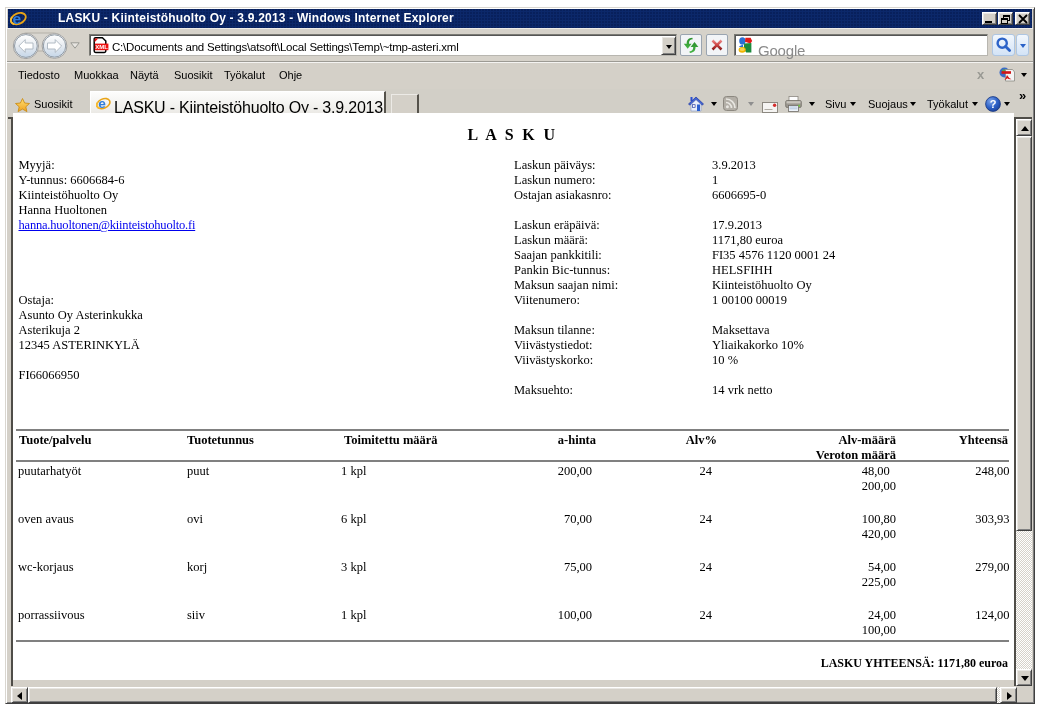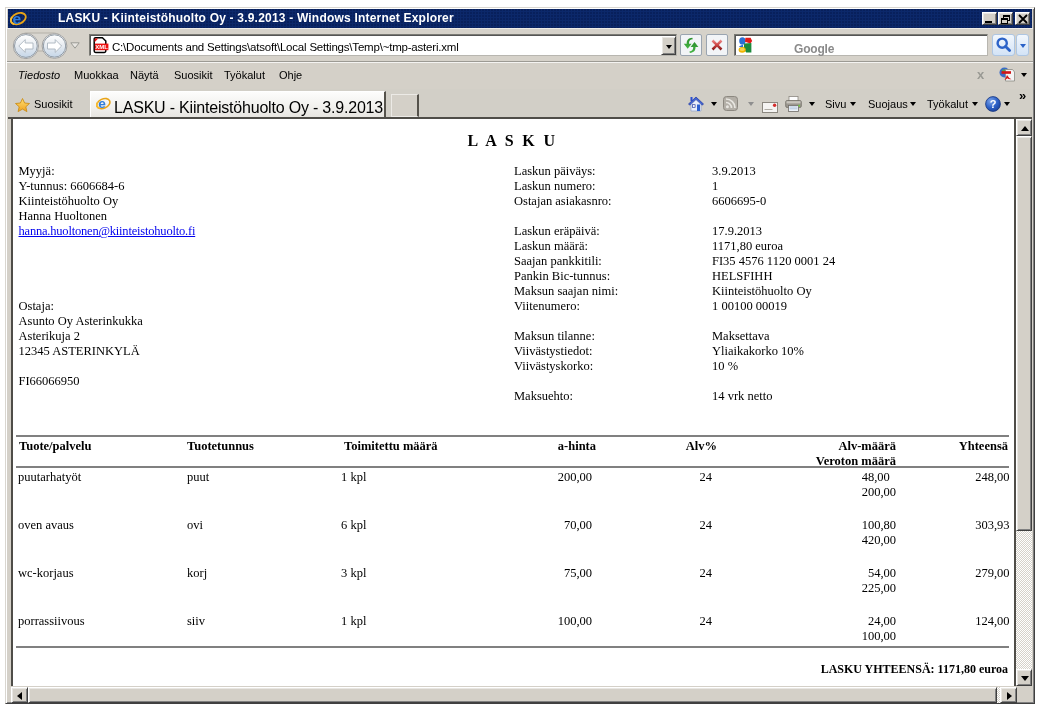--- a/index.html
+++ b/index.html
@@ -105,32 +105,32 @@
 <div class="abs" style="left:734px; top:34px; width:254px; height:22px; background:#fff; border:1px solid; border-color:#7a7a74 #b8b6b0 #b8b6b0 #7a7a74; box-shadow: inset 1px 1px 0 #555;"></div>
 <div class="abs" id="googleicon" style="left:738px; top:37px; width:15px; height:16px;">
 <svg width="15" height="16" viewBox="0 0 15 16">
  <ellipse cx="4.4" cy="3.9" rx="3.2" ry="3.6" fill="#2b6fd4"></ellipse>
  <path d="M0.8 9.6 L5 7.4 L5 11.2 Z" fill="#2b6fd4"></path>
  <path d="M7.4 0.8 h5.2 l1.6 3.2 -1.8 2.4 -5.4-1.6 z" fill="#e01b1b"></path>
  <path d="M6.2 6.4 l7.2-0.4 v9.4 h-5.2 l-2.6-3.6 z" fill="#1d8a3c"></path>
  <ellipse cx="4.2" cy="12.8" rx="3.6" ry="2.9" fill="#f0b400"></ellipse>
  <ellipse cx="4.2" cy="12.4" rx="2.4" ry="1.7" fill="#f8d34c"></ellipse>
 </svg></div>
-<div class="abs" style="left:794px; top:42px; font-size:12px; letter-spacing:-0.2px; color:#8a8a8a;font-weight:bold;">Google</div>
+<div class="abs" style="left:758px; top:42px; font-size:15px; letter-spacing:-0.2px; color:#8a8a8a;">Google</div>
 <div class="abs" id="magbtn" style="left:992px; top:34px; width:23px; height:22px; background:linear-gradient(#f2f7fd,#d3e3f6); border:1px solid #aec6e2; border-radius:3px;">
 <svg width="21" height="20" viewBox="0 0 21 20">
  <circle cx="9.2" cy="8.2" r="4.6" fill="none" stroke="#2b62c8" stroke-width="2.4"></circle>
  <path d="M12.6 11.6 L16.6 15.6" stroke="#2b62c8" stroke-width="2.8" stroke-linecap="round"></path>
 </svg></div>
 <div class="abs" id="magdrop" style="left:1016px; top:34px; width:13px; height:22px; background:linear-gradient(#f2f7fd,#d3e3f6); border:1px solid #aec6e2; border-radius:3px;">
  <div class="abs" style="left:3px; top:9px; width:0; height:0; border-left:3px solid transparent; border-right:3px solid transparent; border-top:4px solid #2b62c8;"></div>
 </div>
 
 <div class="abs" style="left:7px; top:62px; width:1026px; height:27px; background:#d4d0c8; border-top:1px solid #f4f3f1;"></div>
-<div class="abs ctext" style="left:18px; top:69px;font-style:italic;">Tiedosto</div>
+<div class="abs ctext" style="left:18px; top:69px;">Tiedosto</div>
 <div class="abs ctext" style="left:74px; top:69px;">Muokkaa</div>
 <div class="abs ctext" style="left:130px; top:69px;">Näytä</div>
 <div class="abs ctext" style="left:174px; top:69px;">Suosikit</div>
 <div class="abs ctext" style="left:224px; top:69px;">Työkalut</div>
 <div class="abs ctext" style="left:279px; top:69px;">Ohje</div>
 <div class="abs" style="left:977px; top:67px; font-size:13px; font-weight:bold; color:#9a9a94;">x</div>
 <div class="abs" id="acrobat" style="left:999px; top:67px; width:17px; height:15px;">
 <svg width="17" height="15" viewBox="0 0 17 15">
  <circle cx="5.5" cy="5.5" r="5" fill="#3a6cc8"></circle>
  <path d="M3 3 a4 3 0 0 1 5 0 a4 4 0 0 1-5 2 z" fill="#55a055"></path>
@@ -214,21 +214,21 @@
       </defs>
  <circle cx="8" cy="8" r="7.4" fill="url(#hg)" stroke="#16357e" stroke-width="0.8"></circle>
  <text x="8" y="12" font-size="11" font-family="Liberation Sans" font-weight="bold" fill="#fff" text-anchor="middle">?</text>
 </svg></div>
 <div class="abs caret" style="left:1004px; top:102px;"></div>
 <div class="abs" style="left:1019px; top:88px; font-size:13px; font-weight:bold;">»</div>
 
 <div class="abs" style="left:8px; top:117px; width:1024px; height:2px; background:#4f4d48;"></div>
 <div class="abs" style="left:11px; top:119px; width:2px; height:567px; background:#4f4d48;"></div>
 <div class="abs" style="left:1014px; top:119px; width:2px; height:567px; background:#4f4d48;"></div>
-<div class="abs" id="content" style="left:13px; top:119px; width:1001px; height:567px; background:#fff; font-family:'Liberation Serif', serif; font-size:12.5px; color:#000; line-height:15px;">
+<div class="abs" id="content" style="left:13px; top:113px; width:1001px; height:567px; background:#fff; font-family:'Liberation Serif', serif; font-size:12.5px; color:#000; line-height:15px;">
   <div class="abs" style="left:2px; top:12px; width:995px; text-align:center; font-size:16px; line-height:19px; font-weight:bold; letter-spacing:2.4px;">L A S K U</div>
 
   <div class="abs" style="left:5.5px; top:45px;">
     Myyjä:<br>
     Y-tunnus: 6606684-6<br>
     Kiinteistöhuolto Oy<br>
     Hanna Huoltonen<br>
     <span style="color:#0000ee; text-decoration:underline; letter-spacing:-0.2px;">hanna.huoltonen@kiinteistohuolto.fi</span><br>
     <br><br><br><br>
     Ostaja:<br>

